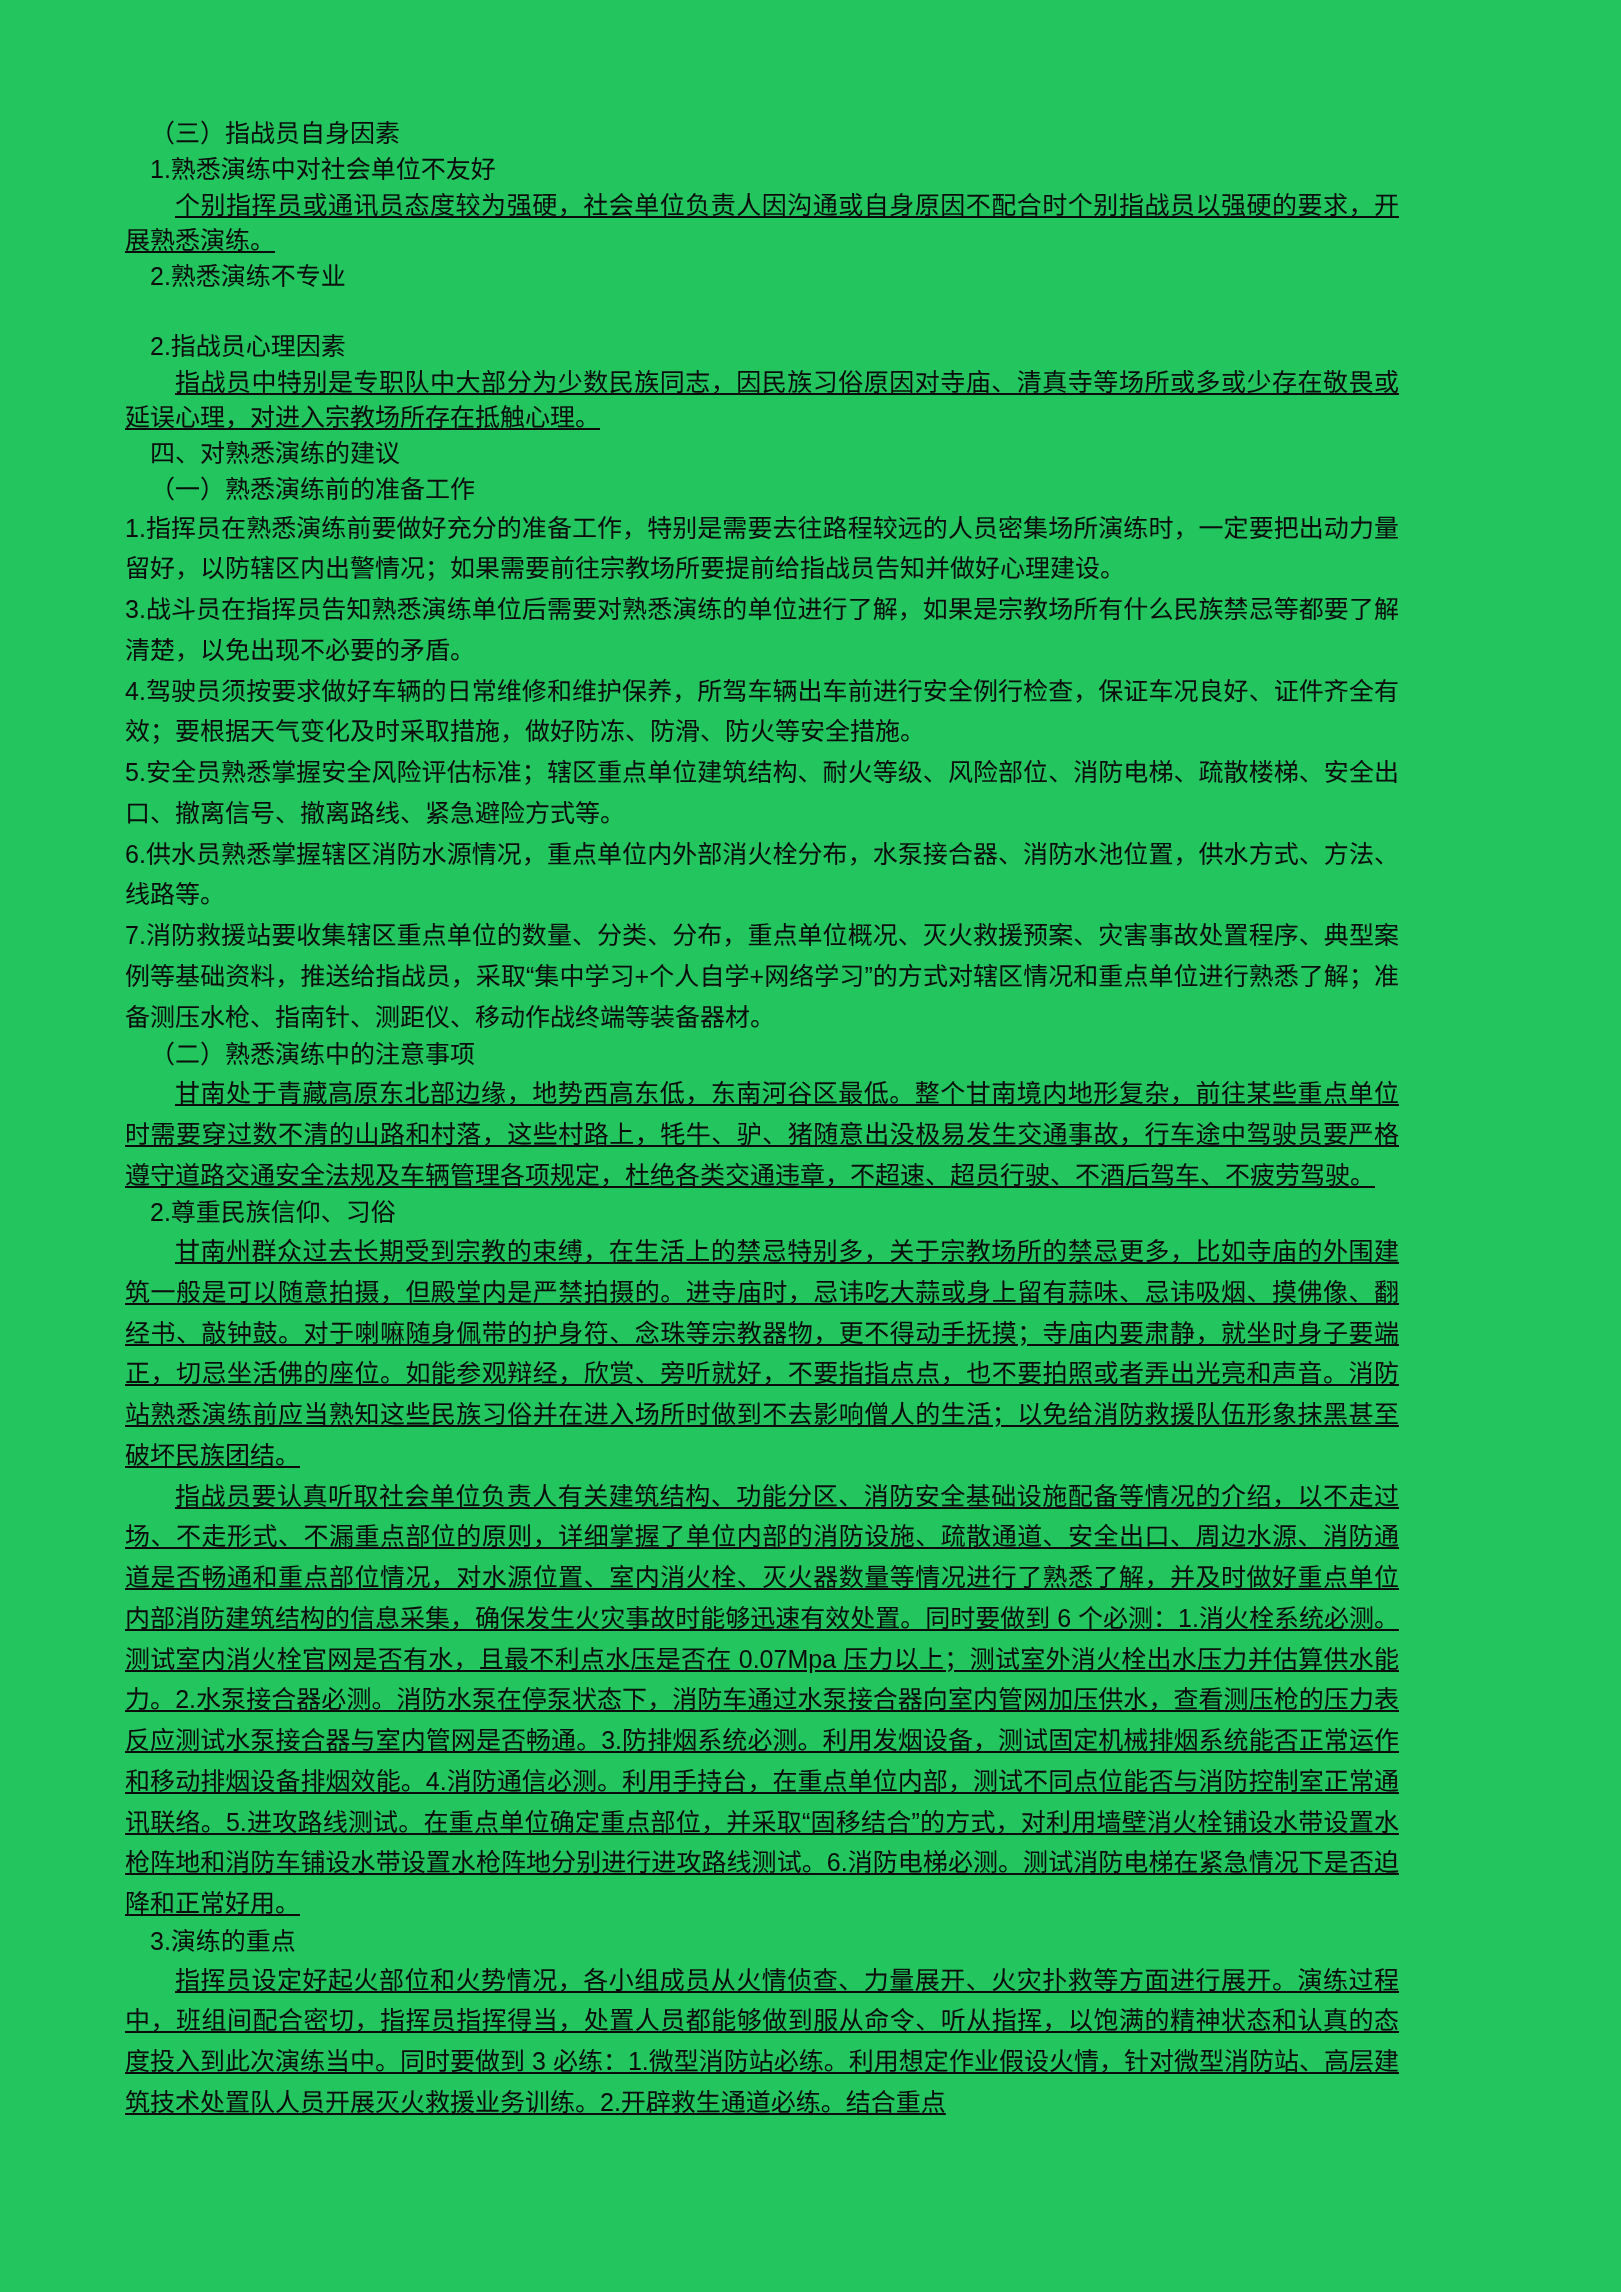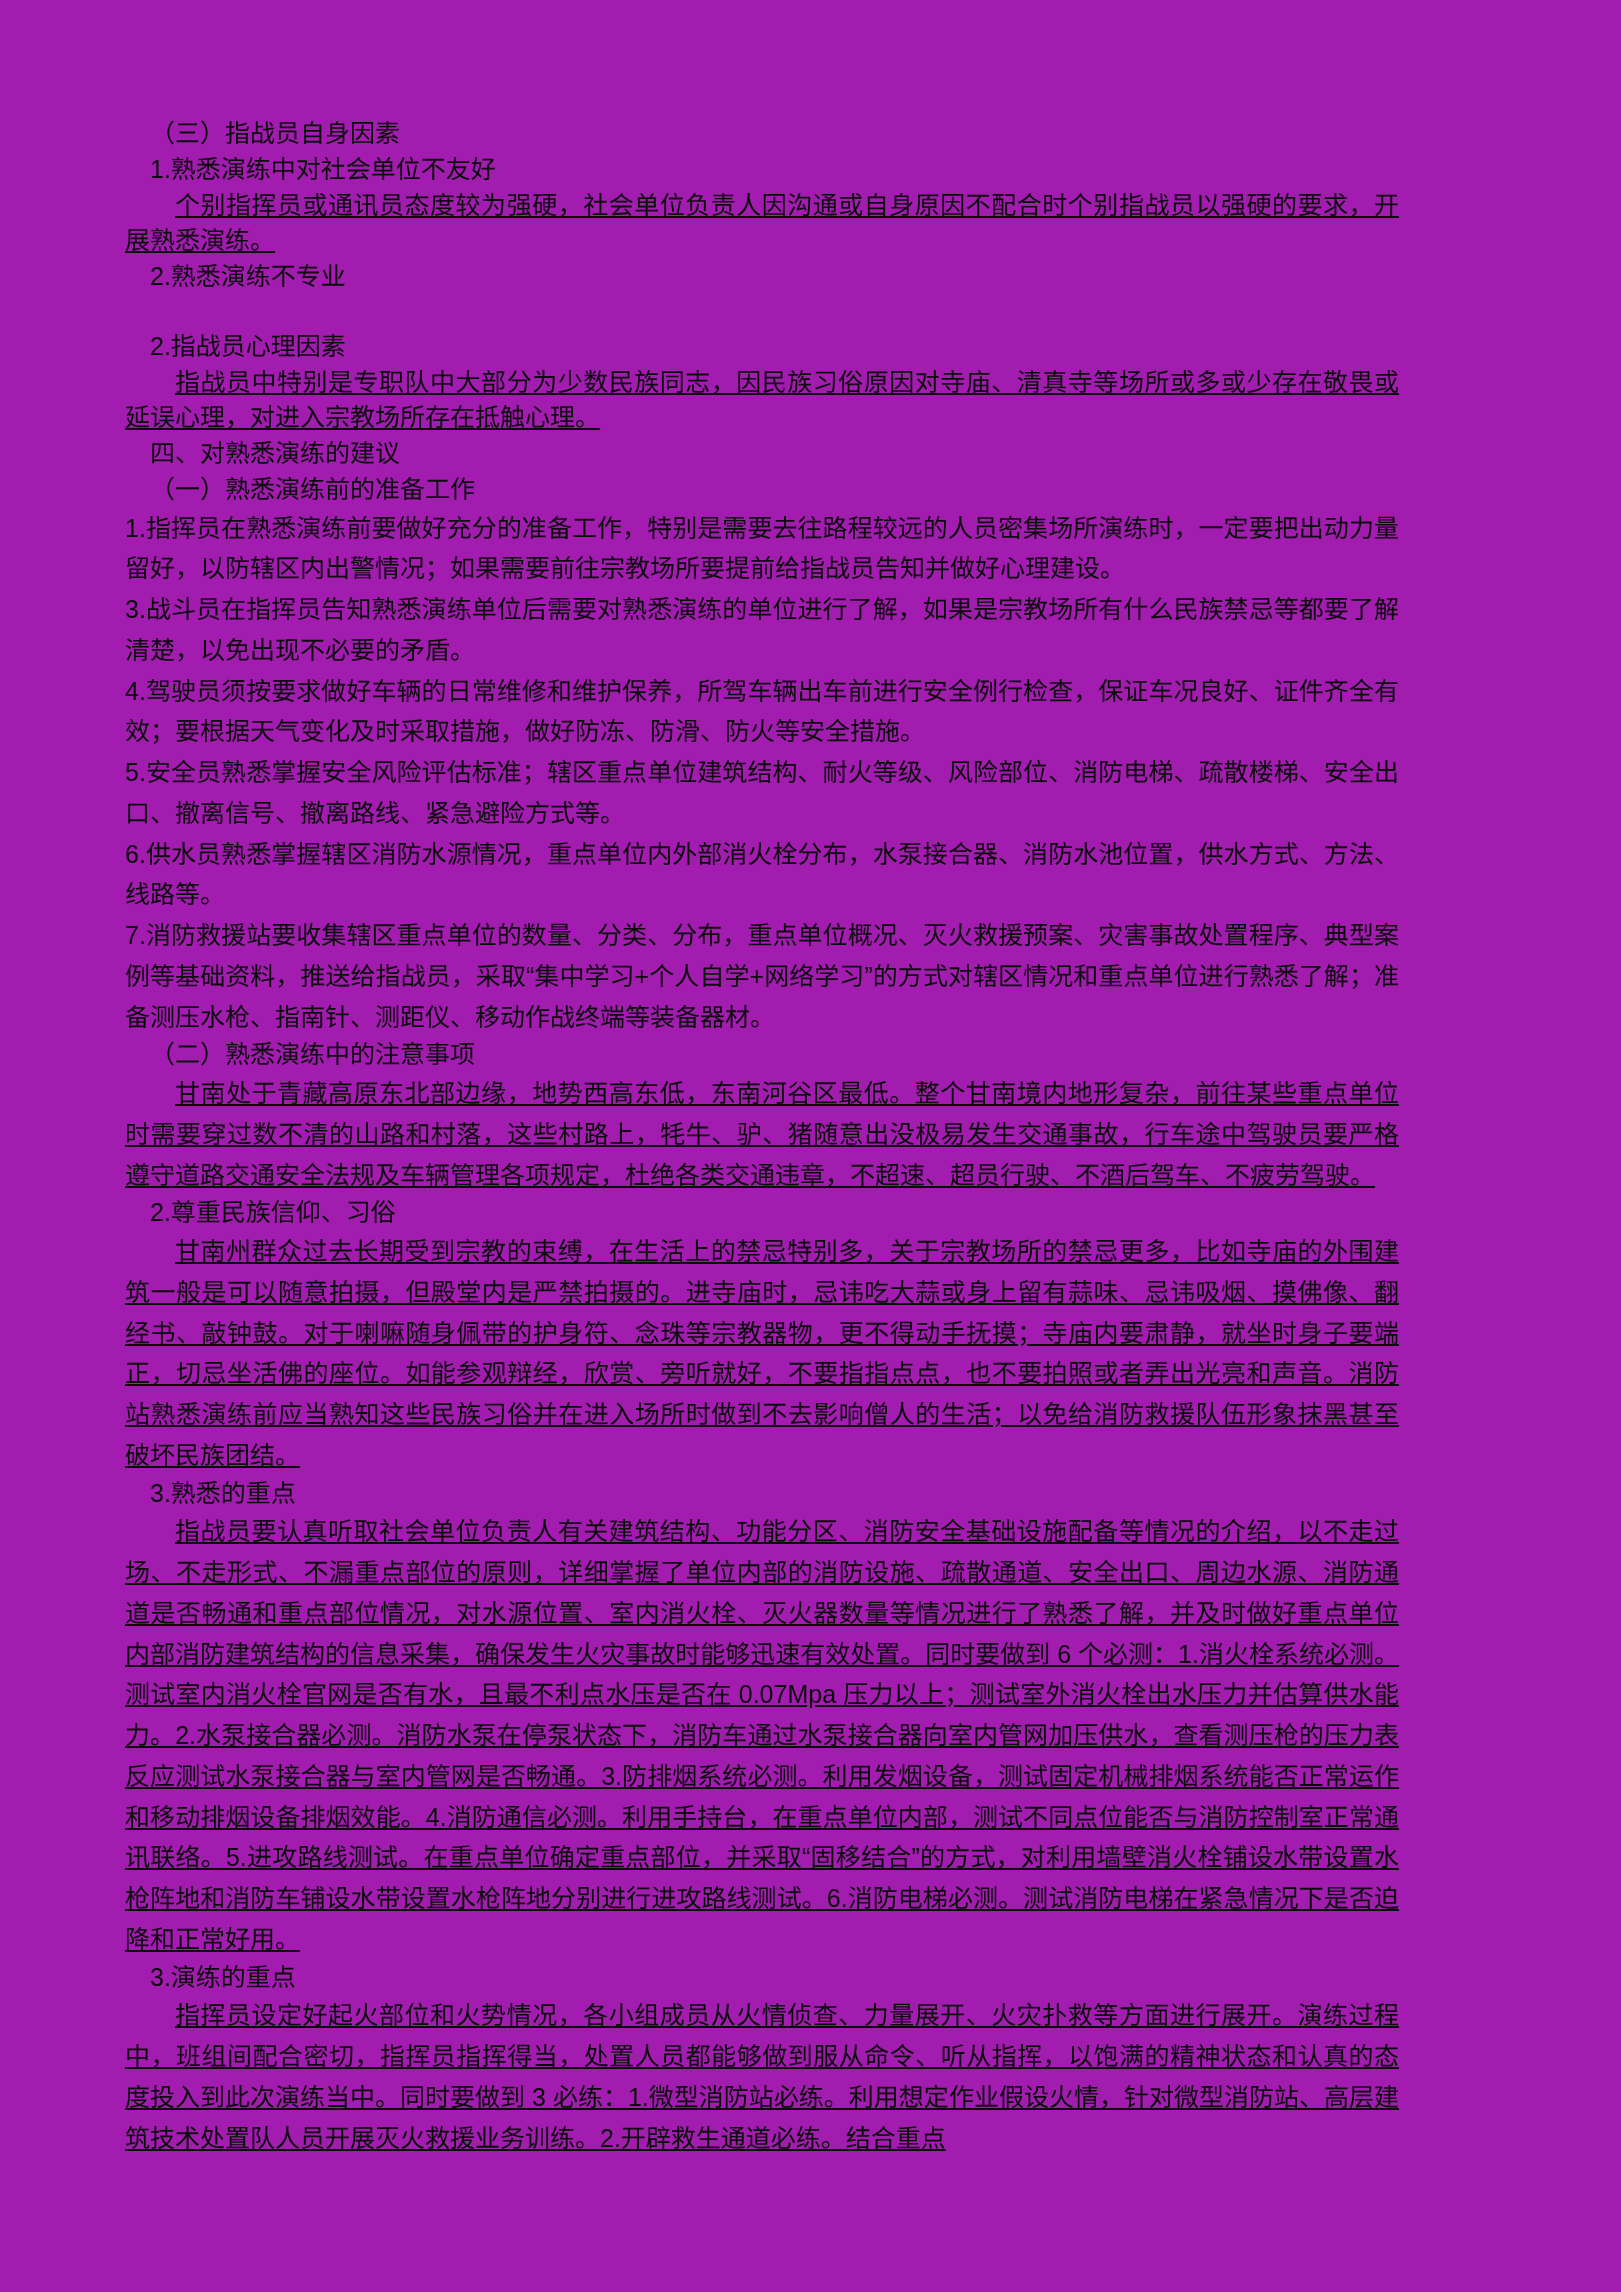--- a/index.html
+++ b/index.html
@@ -5,21 +5,21 @@
 <style>
   html, body {
     margin: 0;
     padding: 0;
     background: #ffffff;
   }
   #page {
     position: relative;
     width: 1621px;
     height: 2293px;
-    background: #a21caf;
+    background: #22c55e;
     box-sizing: border-box;
     overflow: hidden;
   }
   #content {
     position: absolute;
     left: 125px;
     top: 116px;
     width: 1274px;
     font-family: "Liberation Sans", "DejaVu Sans", sans-serif;
     font-size: 25px;
@@ -97,21 +97,20 @@
     <div class="loose">
       <p class="indent2">甘南处于青藏高原东北部边缘，地势西高东低，东南河谷区最低。整个甘南境内地形复杂，前往某些重点单位时需要穿过数不清的山路和村落，这些村路上，牦牛、驴、猪随意出没极易发生交通事故，行车途中驾驶员要严格遵守道路交通安全法规及车辆管理各项规定，杜绝各类交通违章，不超速、超员行驶、不酒后驾车、不疲劳驾驶。</p>
     </div>
 
     <p class="indent1">2.尊重民族信仰、习俗</p>
 
     <div class="loose">
       <p class="indent2">甘南州群众过去长期受到宗教的束缚，在生活上的禁忌特别多，关于宗教场所的禁忌更多，比如寺庙的外围建筑一般是可以随意拍摄，但殿堂内是严禁拍摄的。进寺庙时，忌讳吃大蒜或身上留有蒜味、忌讳吸烟、摸佛像、翻经书、敲钟鼓。对于喇嘛随身佩带的护身符、念珠等宗教器物，更不得动手抚摸；寺庙内要肃静，就坐时身子要端正，切忌坐活佛的座位。如能参观辩经，欣赏、旁听就好，不要指指点点，也不要拍照或者弄出光亮和声音。消防站熟悉演练前应当熟知这些民族习俗并在进入场所时做到不去影响僧人的生活；以免给消防救援队伍形象抹黑甚至破坏民族团结。</p>
     </div>
 
-    <p class="indent1">3.熟悉的重点</p>
 
     <div class="loose">
       <p class="indent2">指战员要认真听取社会单位负责人有关建筑结构、功能分区、消防安全基础设施配备等情况的介绍，以不走过场、不走形式、不漏重点部位的原则，详细掌握了单位内部的消防设施、疏散通道、安全出口、周边水源、消防通道是否畅通和重点部位情况，对水源位置、室内消火栓、灭火器数量等情况进行了熟悉了解，并及时做好重点单位内部消防建筑结构的信息采集，确保发生火灾事故时能够迅速有效处置。同时要做到 6 个必测：1.消火栓系统必测。测试室内消火栓官网是否有水，且最不利点水压是否在 0.07Mpa 压力以上；测试室外消火栓出水压力并估算供水能力。2.水泵接合器必测。消防水泵在停泵状态下，消防车通过水泵接合器向室内管网加压供水，查看测压枪的压力表反应测试水泵接合器与室内管网是否畅通。3.防排烟系统必测。利用发烟设备，测试固定机械排烟系统能否正常运作和移动排烟设备排烟效能。4.消防通信必测。利用手持台，在重点单位内部，测试不同点位能否与消防控制室正常通讯联络。5.进攻路线测试。在重点单位确定重点部位，并采取“固移结合”的方式，对利用墙壁消火栓铺设水带设置水枪阵地和消防车铺设水带设置水枪阵地分别进行进攻路线测试。6.消防电梯必测。测试消防电梯在紧急情况下是否迫降和正常好用。</p>
     </div>
 
     <p class="indent1">3.演练的重点</p>
 
     <div class="loose">
       <p class="indent2">指挥员设定好起火部位和火势情况，各小组成员从火情侦查、力量展开、火灾扑救等方面进行展开。演练过程中，班组间配合密切，指挥员指挥得当，处置人员都能够做到服从命令、听从指挥，以饱满的精神状态和认真的态度投入到此次演练当中。同时要做到 3 必练：1.微型消防站必练。利用想定作业假设火情，针对微型消防站、高层建筑技术处置队人员开展灭火救援业务训练。2.开辟救生通道必练。结合重点</p>
     </div>

